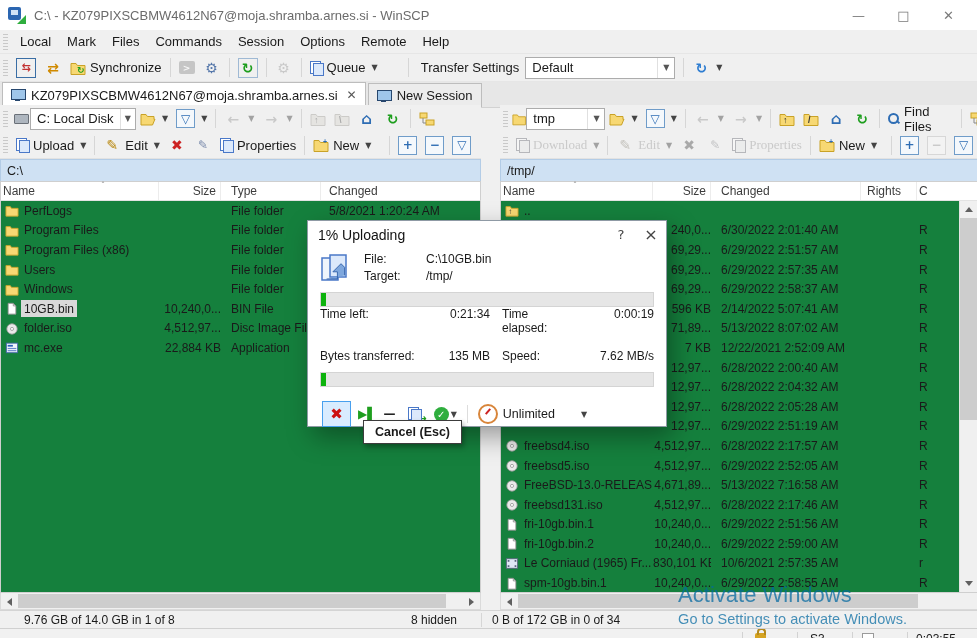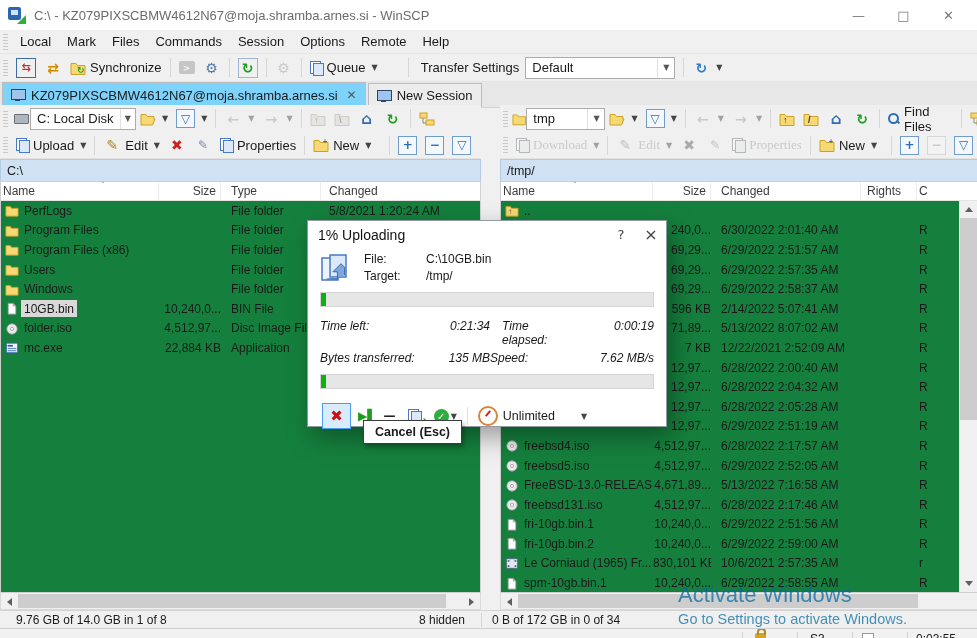--- a/index.html
+++ b/index.html
@@ -33,21 +33,21 @@
   .combo .val{padding:0 6px;font-size:13px;flex:1;white-space:nowrap;}
   .combo .arr{width:16px;height:100%;display:flex;align-items:center;justify-content:center;font-size:8px;color:#555;font-family:"DejaVu Sans",sans-serif;border-left:1px solid #e0e0e0;}
   
   .g{font-family:"DejaVu Sans",sans-serif;font-weight:bold;}
   .docs{width:13px;height:14px;position:relative;}
   .docs::before,.docs::after{content:"";position:absolute;width:9px;height:11px;background:#fff;border:1px solid #4a78c8;}
   .docs::before{left:0;top:0;}
   .docs::after{left:3px;top:2px;background:#dce9fb;}
   
   .tabbar{height:25px;background:#e7e7e7;display:flex;align-items:flex-end;padding-left:2px;border-bottom:1px solid #d2d2d2;}
-  .tab{display:flex;align-items:center;gap:5px;height:24px;padding:0 8px;border:1px solid #bdbdbd;border-bottom:none;background:#7dd3fc;margin-right:2px;font-size:13px;}
+  .tab{display:flex;align-items:center;gap:5px;height:24px;padding:0 8px;border:1px solid #bdbdbd;border-bottom:none;background:#ffffff;margin-right:2px;font-size:13px;}
   .tab.inactive{background:#ececec;height:23px;}
   .tab .close{color:#555;font-size:12px;margin-left:4px;font-family:"DejaVu Sans",sans-serif;}
   .monitor{width:15px;height:12px;position:relative;flex:none;}
   .monitor::before{content:"";position:absolute;left:0;top:0;width:13px;height:9px;background:#9fc6ea;border:1px solid #27476e;}
   .monitor::after{content:"";position:absolute;left:4px;bottom:0;width:5px;height:2px;background:#27476e;}
   
   .main{position:absolute;top:105px;left:0;width:977px;height:505px;}
   .pane{position:absolute;top:0;height:505px;}
   .pane.left{left:0;width:481px;}
   .pane.right{left:500px;width:490px;}
@@ -80,39 +80,39 @@
   .sarrow{position:absolute;left:0;width:17px;height:17px;display:flex;align-items:center;justify-content:center;}
   .tri{width:0;height:0;border-style:solid;}
   .tri.up{border-width:0 4px 5px 4px;border-color:transparent transparent #606060 transparent;}
   .tri.down{border-width:5px 4px 0 4px;border-color:#606060 transparent transparent transparent;}
   .tri.lft{border-width:4px 5px 4px 0;border-color:transparent #606060 transparent transparent;}
   .tri.rgt{border-width:4px 0 4px 5px;border-color:transparent transparent transparent #606060;}
   .hscroll{height:17px;background:#f0f0f0;border:1px solid #dadada;border-top:none;box-sizing:border-box;position:relative;}
   .hthumb{position:absolute;top:1px;height:14px;background:#cdcdcd;}
   
   .statusbar{position:absolute;top:610px;left:0;width:977px;height:18px;background:#f0f0f0;border-top:1px solid #d4d4d4;display:flex;align-items:center;font-size:12px;}
-  .statusbar .cellL{width:481px;display:flex;align-items:center;box-sizing:border-box;padding:0 16px;gap:16px;}
+  .statusbar .cellL{width:481px;display:flex;align-items:center;box-sizing:border-box;padding:0 24px;gap:16px;}
   .statusbar .sep{width:1px;height:14px;background:#d6d6d6;}
   .bottomstrip{position:absolute;top:628px;left:0;width:977px;height:10px;background:#f1f1f1;border-top:1px solid #d0d0d0;overflow:hidden;}
   .bs-sep{position:absolute;top:3px;width:1px;height:14px;background:#d2d2d2;}
   .lockicon{position:absolute;top:4px;width:11px;height:8px;background:#d6a422;border-radius:2px;}
   .lockicon::before{content:"";position:absolute;left:2px;top:-5px;width:5px;height:5px;border:2px solid #b58a1d;border-bottom:none;border-radius:4px 4px 0 0;}
   .docicon{position:absolute;top:4px;width:10px;height:12px;background:#fff;border:1px solid #9a9a9a;}
   
   .dialog{position:absolute;left:307px;top:220px;width:358px;height:205px;background:#fff;border:1px solid #8f9aa5;
           box-shadow:6px 10px 24px rgba(0,0,0,.35);z-index:60;}
   .dlg-title{height:27px;display:flex;align-items:center;}
   .dlg-title .txt{margin-left:10px;flex:1;font-size:14px;color:#111;}
   .dlg-btn{width:30px;height:100%;display:flex;align-items:center;justify-content:center;color:#444;font-size:13px;font-family:"DejaVu Sans",sans-serif;}
   .dlg-body{padding:4px 12px 0 12px;position:relative;}
   .upl-icon{position:absolute;left:12px;top:6px;width:36px;height:34px;}
   .dlg-fields{margin-left:44px;display:grid;grid-template-columns:62px auto;row-gap:3px;font-size:12px;}
   .pbar{margin:9px 0 0 0;height:13px;background:#e6e6e6;border:1px solid #d4d4d4;position:relative;}
   .pfill{position:absolute;left:0;top:0;bottom:0;background:#0db30d;}
-  .stats{display:grid;grid-template-columns:108px 62px 86px 1fr;margin-top:12px;font-size:12px;row-gap:4px;font-style:italic;}
+  .stats{display:grid;grid-template-columns:108px 62px 86px 1fr;margin-top:0;font-size:12px;row-gap:14px;}
   .stats .num{text-align:right;}
   .dlg-actions{display:flex;align-items:center;margin:14px 0 0 2px;gap:7px;}
   .act{height:24px;display:flex;align-items:center;justify-content:center;}
   .cancel-btn{width:27px;background:#d9ecff;border:1px solid #48a0ee;color:#cc1111;font-size:15px;font-weight:bold;font-family:"DejaVu Sans",sans-serif;}
   .gauge{width:16px;height:16px;border-radius:50%;border:2px solid #d8853a;position:relative;background:#fff;}
   .gauge::before{content:"";position:absolute;left:7px;top:2px;width:2px;height:7px;background:#cc2222;transform:rotate(40deg);}
   .tooltip{position:absolute;left:363px;top:420px;background:#fff;border:1px solid #3c3c3c;box-shadow:2px 3px 5px rgba(0,0,0,.3);
            padding:4px 11px;font-size:12.5px;font-weight:bold;z-index:70;}
   
   .watermark{position:absolute;right:70px;top:582px;z-index:50;color:#0369a1;opacity:.72;text-align:left;pointer-events:none;}
@@ -889,21 +889,21 @@
     <div class="pbar">
         <span class="pfill" id="pfill1" style="width: 1.5%;"></span>
       </div>
     <div class="stats">
       <span>Time left:</span>
       <span class="num">0:21:34</span>
       <span style="padding-left:12px;">Time elapsed:</span>
       <span class="num">0:00:19</span>
       <span>Bytes transferred:</span>
       <span class="num">135 MB</span>
-      <span style="">Speed:</span>
+      <span style="padding-left:12px;">Speed:</span>
       <span class="num">7.62 MB/s</span>
     </div>
     <div class="pbar">
         <span class="pfill" id="pfill2" style="width: 1.5%;"></span>
       </div>
     <div class="dlg-actions">
       <span class="act cancel-btn">✖</span>
       <span class="act">
           <span class="g" style="color:#1e9e1e;font-size:12px;">▶▌</span>
         </span>

